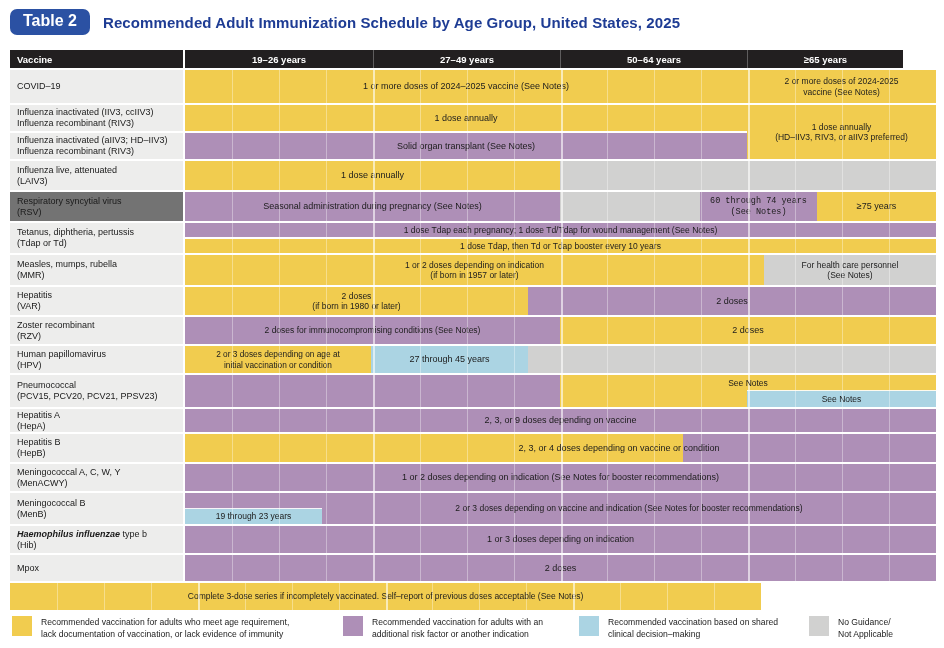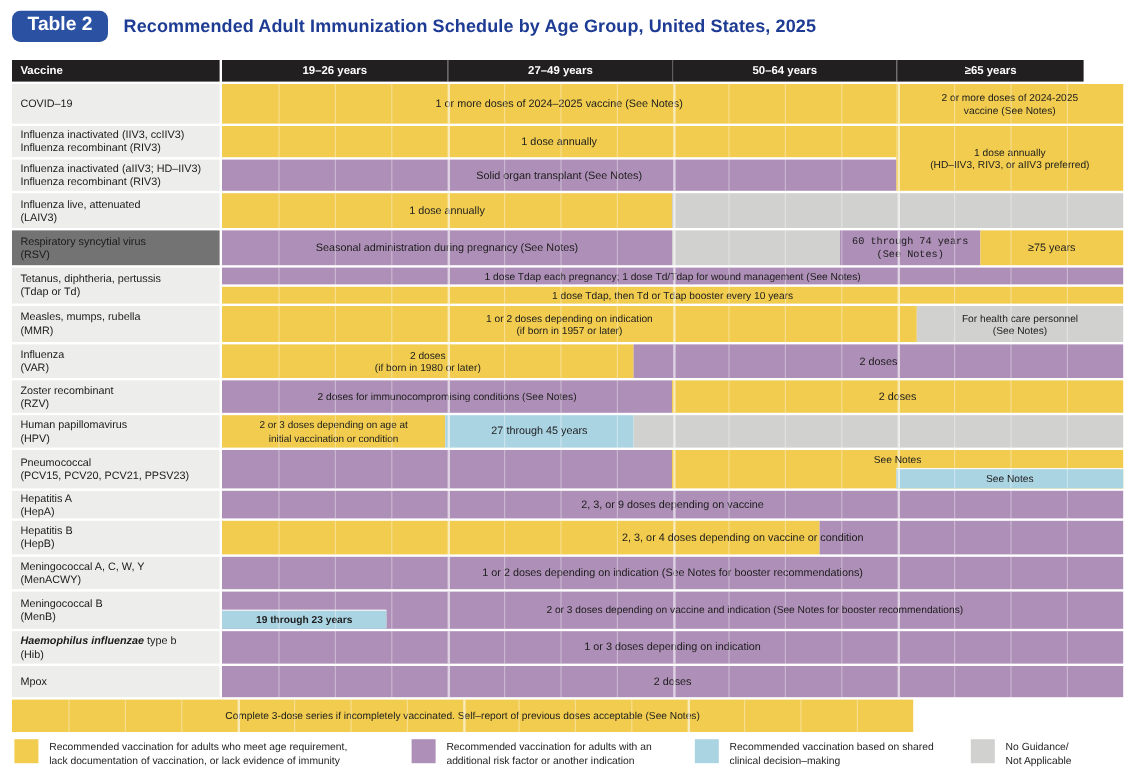--- a/index.html
+++ b/index.html
@@ -254,21 +254,21 @@
           <div class="gl" style="left: 516.312px;"></div>
           <div class="gl gl-major" style="left: 563.25px;"></div>
           <div class="gl" style="left: 610.188px;"></div>
           <div class="gl" style="left: 657.125px;"></div>
           <div class="gl" style="left: 704.062px;"></div>
         </div>
       </div>
       <div class="trow" style="height: 28px;">
         <div class="labels">
           <div class="lblock" style="background: rgb(237, 237, 236);">
-            <div class="lline"><span class="seg-b">Influenza</span></div>
+            <div class="lline"><span class="seg-b">Hepatitis</span></div>
             <div class="lline"><span class="seg-r">(VAR)</span></div>
           </div>
         </div>
         <div class="bars">
           <div class="bar" style="left: 0px; width: 343px; top: 0%; height: 100%; background: rgb(241, 204, 79);">
             <span class="bartext" style="font-size: 8.5px;">2 doses
 (if born in 1980 or later)</span>
           </div>
           <div class="bar" style="left: 343px; width: 408px; top: 0%; height: 100%; background: rgb(174, 143, 183);">
             <span class="bartext">2 doses</span>
@@ -476,21 +476,21 @@
       <div class="trow" style="height: 31px;">
         <div class="labels">
           <div class="lblock" style="background: rgb(237, 237, 236);">
             <div class="lline"><span class="seg-b">Meningococcal B</span></div>
             <div class="lline"><span class="seg-r">(MenB)</span></div>
           </div>
         </div>
         <div class="bars">
           <div class="bar" style="left: 0px; width: 751px; top: 0%; height: 100%; background: rgb(174, 143, 183);"></div>
           <div class="bar lower" style="left: 0px; width: 137px; top: 50%; height: 50%; background: rgb(171, 212, 227);">
-            <span class="bartext" style="font-size: 8.5px; font-weight: bold;">19 through 23 years</span>
+            <span class="bartext" style="font-size: 8.5px;">19 through 23 years</span>
           </div>
           <div class="bar overlay" style="left: 137px; width: 614px; top: 0%; height: 100%; background: transparent;">
             <span class="bartext" style="font-size: 8.5px;">2 or 3 doses depending on vaccine and indication (See Notes for booster recommendations)</span>
           </div>
           <div class="gl" style="left: 46.9375px;"></div>
           <div class="gl" style="left: 93.875px;"></div>
           <div class="gl" style="left: 140.812px;"></div>
           <div class="gl gl-major" style="left: 187.75px;"></div>
           <div class="gl" style="left: 234.688px;"></div>
           <div class="gl" style="left: 281.625px;"></div>

